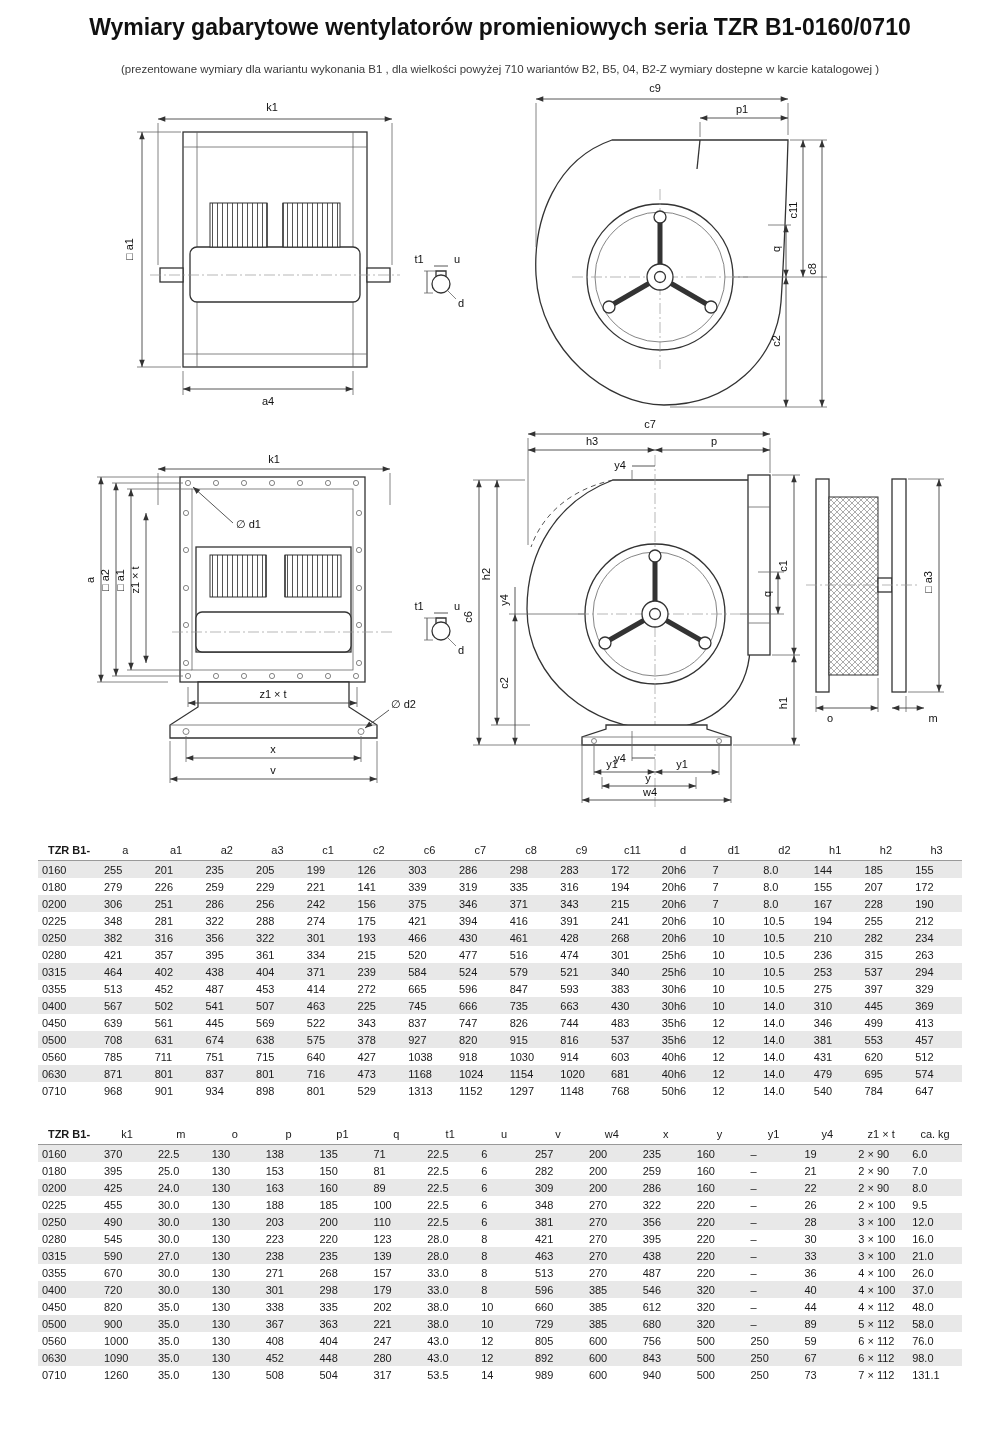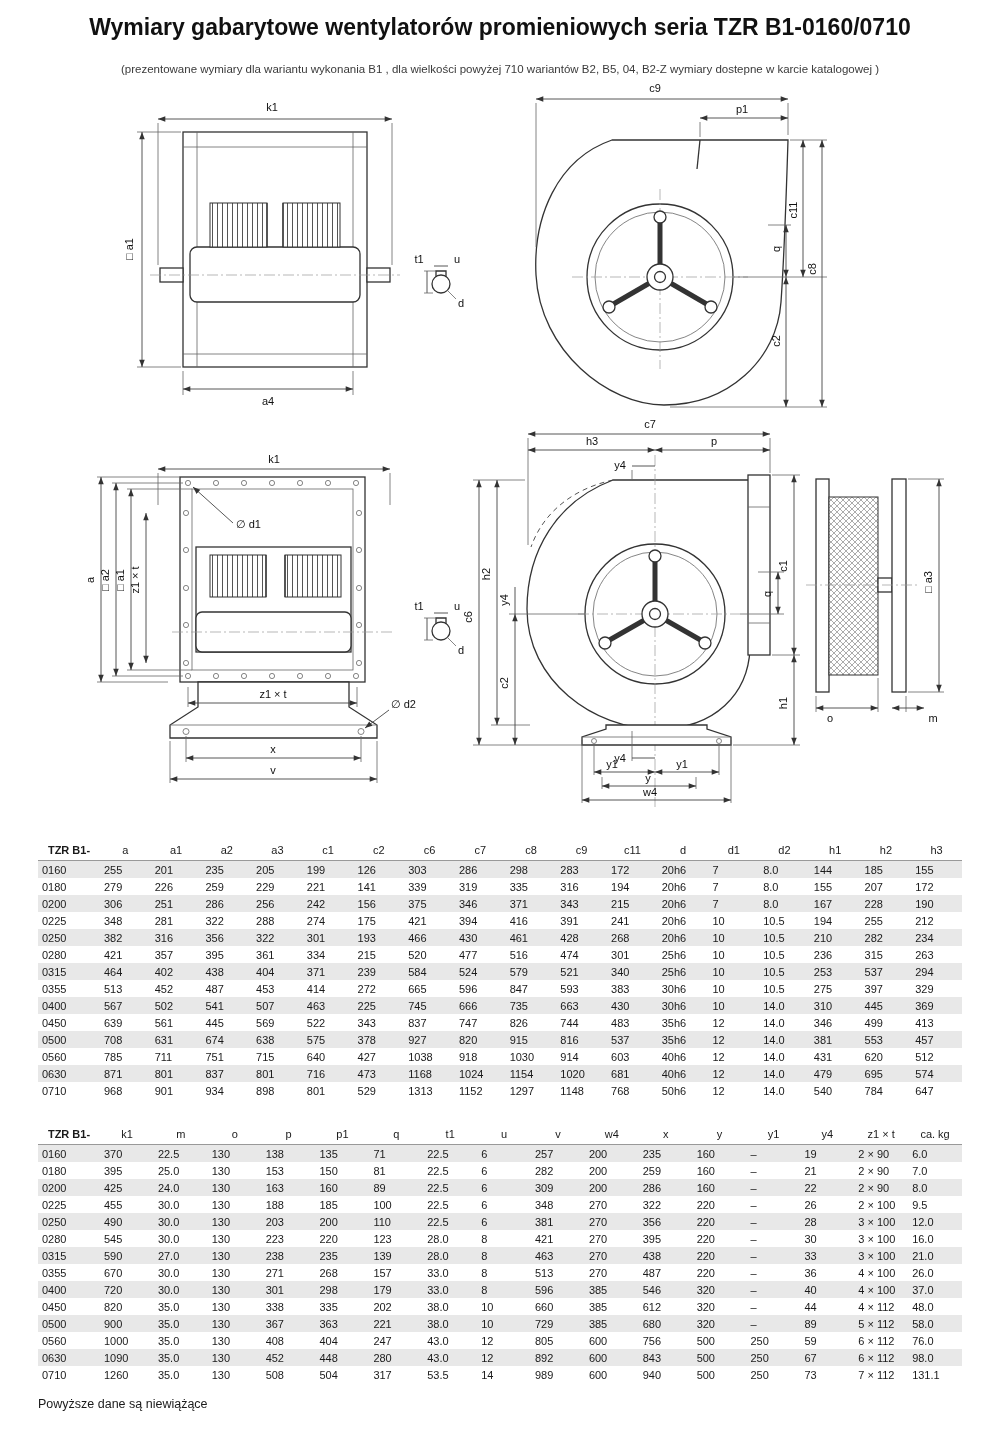--- a/index.html
+++ b/index.html
@@ -978,14 +978,13 @@
           <td>940</td>
           <td>500</td>
           <td>250</td>
           <td>73</td>
           <td>7 × 112</td>
           <td>131.1</td>
         </tr>
       </tbody>
     </table>
 
-  <div class="footer">Powyższe dane są niewiążące</div>
 </div>
 
 </body></html>

